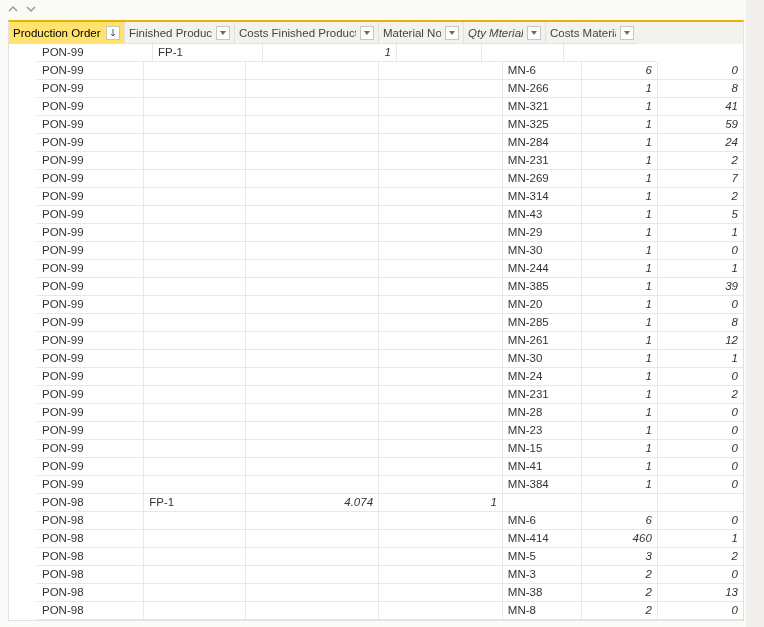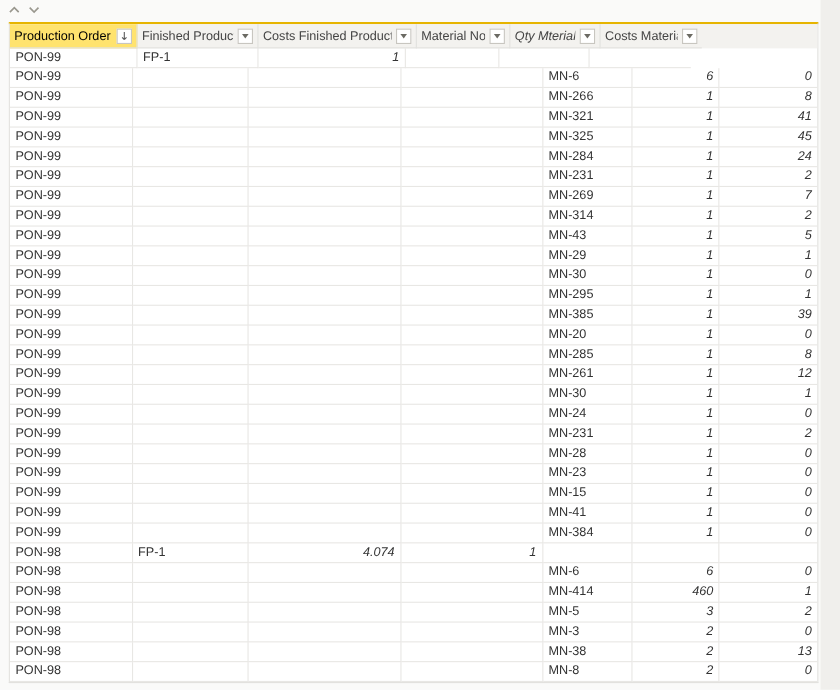--- a/index.html
+++ b/index.html
@@ -71,20 +71,21 @@
     align-items: center;
     justify-content: center;
     margin-left: 4px;
     cursor: pointer;
   }
   .drop-btn svg { display: block; }
   .rows { }
   .row {
     display: flex;
     height: 18px;
+    margin-left: 28px;
   }
   .cell {
     border-right: 1px solid #e8e7e4;
     border-bottom: 1px solid #e8e7e4;
     padding: 0 5px;
     height: 18px;
     line-height: 17px;
     font-size: 11.5px;
     color: #333;
     white-space: nowrap;
@@ -214,21 +215,21 @@
           <div class="cell c5 num">1</div>
           <div class="cell c6 num">41</div>
         </div>
         <div class="row">
           <div class="cell c0">PON-99</div>
           <div class="cell c1"></div>
           <div class="cell c2 num"></div>
           <div class="cell c3 num"></div>
           <div class="cell c4">MN-325</div>
           <div class="cell c5 num">1</div>
-          <div class="cell c6 num">45</div>
+          <div class="cell c6 num">59</div>
         </div>
         <div class="row">
           <div class="cell c0">PON-99</div>
           <div class="cell c1"></div>
           <div class="cell c2 num"></div>
           <div class="cell c3 num"></div>
           <div class="cell c4">MN-284</div>
           <div class="cell c5 num">1</div>
           <div class="cell c6 num">24</div>
         </div>
@@ -284,21 +285,21 @@
           <div class="cell c3 num"></div>
           <div class="cell c4">MN-30</div>
           <div class="cell c5 num">1</div>
           <div class="cell c6 num">0</div>
         </div>
         <div class="row">
           <div class="cell c0">PON-99</div>
           <div class="cell c1"></div>
           <div class="cell c2 num"></div>
           <div class="cell c3 num"></div>
-          <div class="cell c4">MN-295</div>
+          <div class="cell c4">MN-244</div>
           <div class="cell c5 num">1</div>
           <div class="cell c6 num">1</div>
         </div>
         <div class="row">
           <div class="cell c0">PON-99</div>
           <div class="cell c1"></div>
           <div class="cell c2 num"></div>
           <div class="cell c3 num"></div>
           <div class="cell c4">MN-385</div>
           <div class="cell c5 num">1</div>

